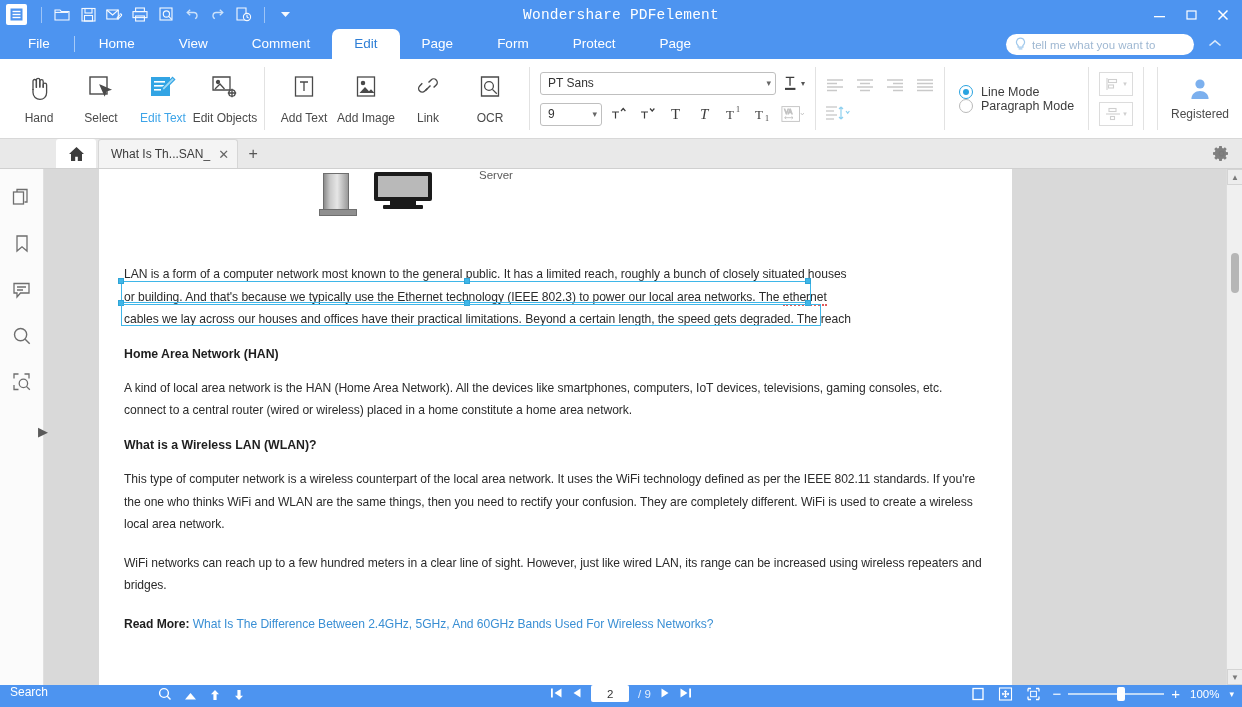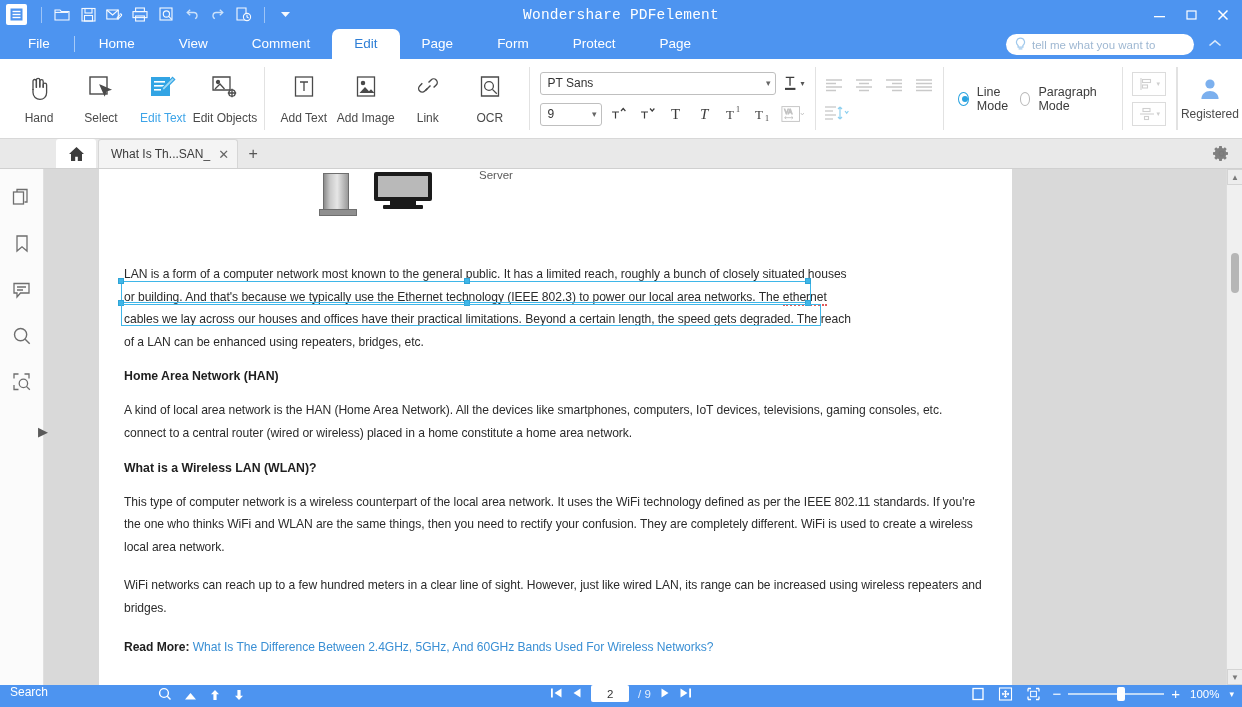--- a/index.html
+++ b/index.html
@@ -88,21 +88,21 @@
   .combo.size { width: 62px; }
   .tbtn { width: 24px; height: 24px; display: flex; align-items: center; justify-content: center; color: #3c3c3c; }
   .tbtn.dis { color: #c2c2c2; }
 
   
   .aligncol { display: flex; flex-direction: column; justify-content: center; gap: 8px; padding: 0 6px; }
   .alignrow { display: flex; gap: 4px; }
   .abtn { width: 26px; height: 20px; display:flex; align-items:center; justify-content:center; }
 
   
-  .modecol { display: flex; flex-direction: row; justify-content: center; padding: 0 14px; }
+  .modecol { display: flex; flex-direction: column; justify-content: center; padding: 0 14px; }
   .moderow { display: flex; align-items: center; gap: 8px; }
   .radio { width: 14px; height: 14px; border-radius: 50%; border: 1.5px solid #b9b9b9; position: relative; background:#fff; }
   .radio.on { border-color: #29a3e0; }
   .radio.on:after {
     content: ""; position: absolute; left: 3px; top: 3px; width: 6px; height: 6px;
     border-radius: 50%; background: #29a3e0;
   }
   .moderow .lbl { font-size: 12.5px; color: #3c3c3c; }
 
   
@@ -664,21 +664,20 @@
               <div class="base"></div>
             </div>
             <div class="servercap">Server</div>
           </div>
 
           <div class="selwrap" style="margin-top:46px;">
             <div class="ptext" style="margin-bottom:0;">
               <div>LAN is a form of a computer network most known to the general public. It has a limited reach, roughly a bunch of closely situated houses</div>
               <div><span>or building. And that's because we typically use the Ethernet technology (IEEE 802.3) to power our local area networks. The </span><span class="sq">ethernet</span></div>
               <div>cables we lay across our houses and offices have their practical limitations. Beyond a certain length, the speed gets degraded. The reach</div>
-              <div>of a LAN can be enhanced using repeaters, bridges, etc.</div>
             </div>
 
             <div class="selline" style="left:-3px; top:18px; width:690px; height:22px;"></div>
             <div class="hdl" style="left:-6px; top:15px;"></div>
             <div class="hdl" style="left:340px; top:15px;"></div>
             <div class="hdl" style="left:681px; top:15px;"></div>
             <div class="hdl" style="left:-6px; top:37px;"></div>
             <div class="hdl" style="left:340px; top:37px;"></div>
             <div class="hdl" style="left:681px; top:37px;"></div>
 

